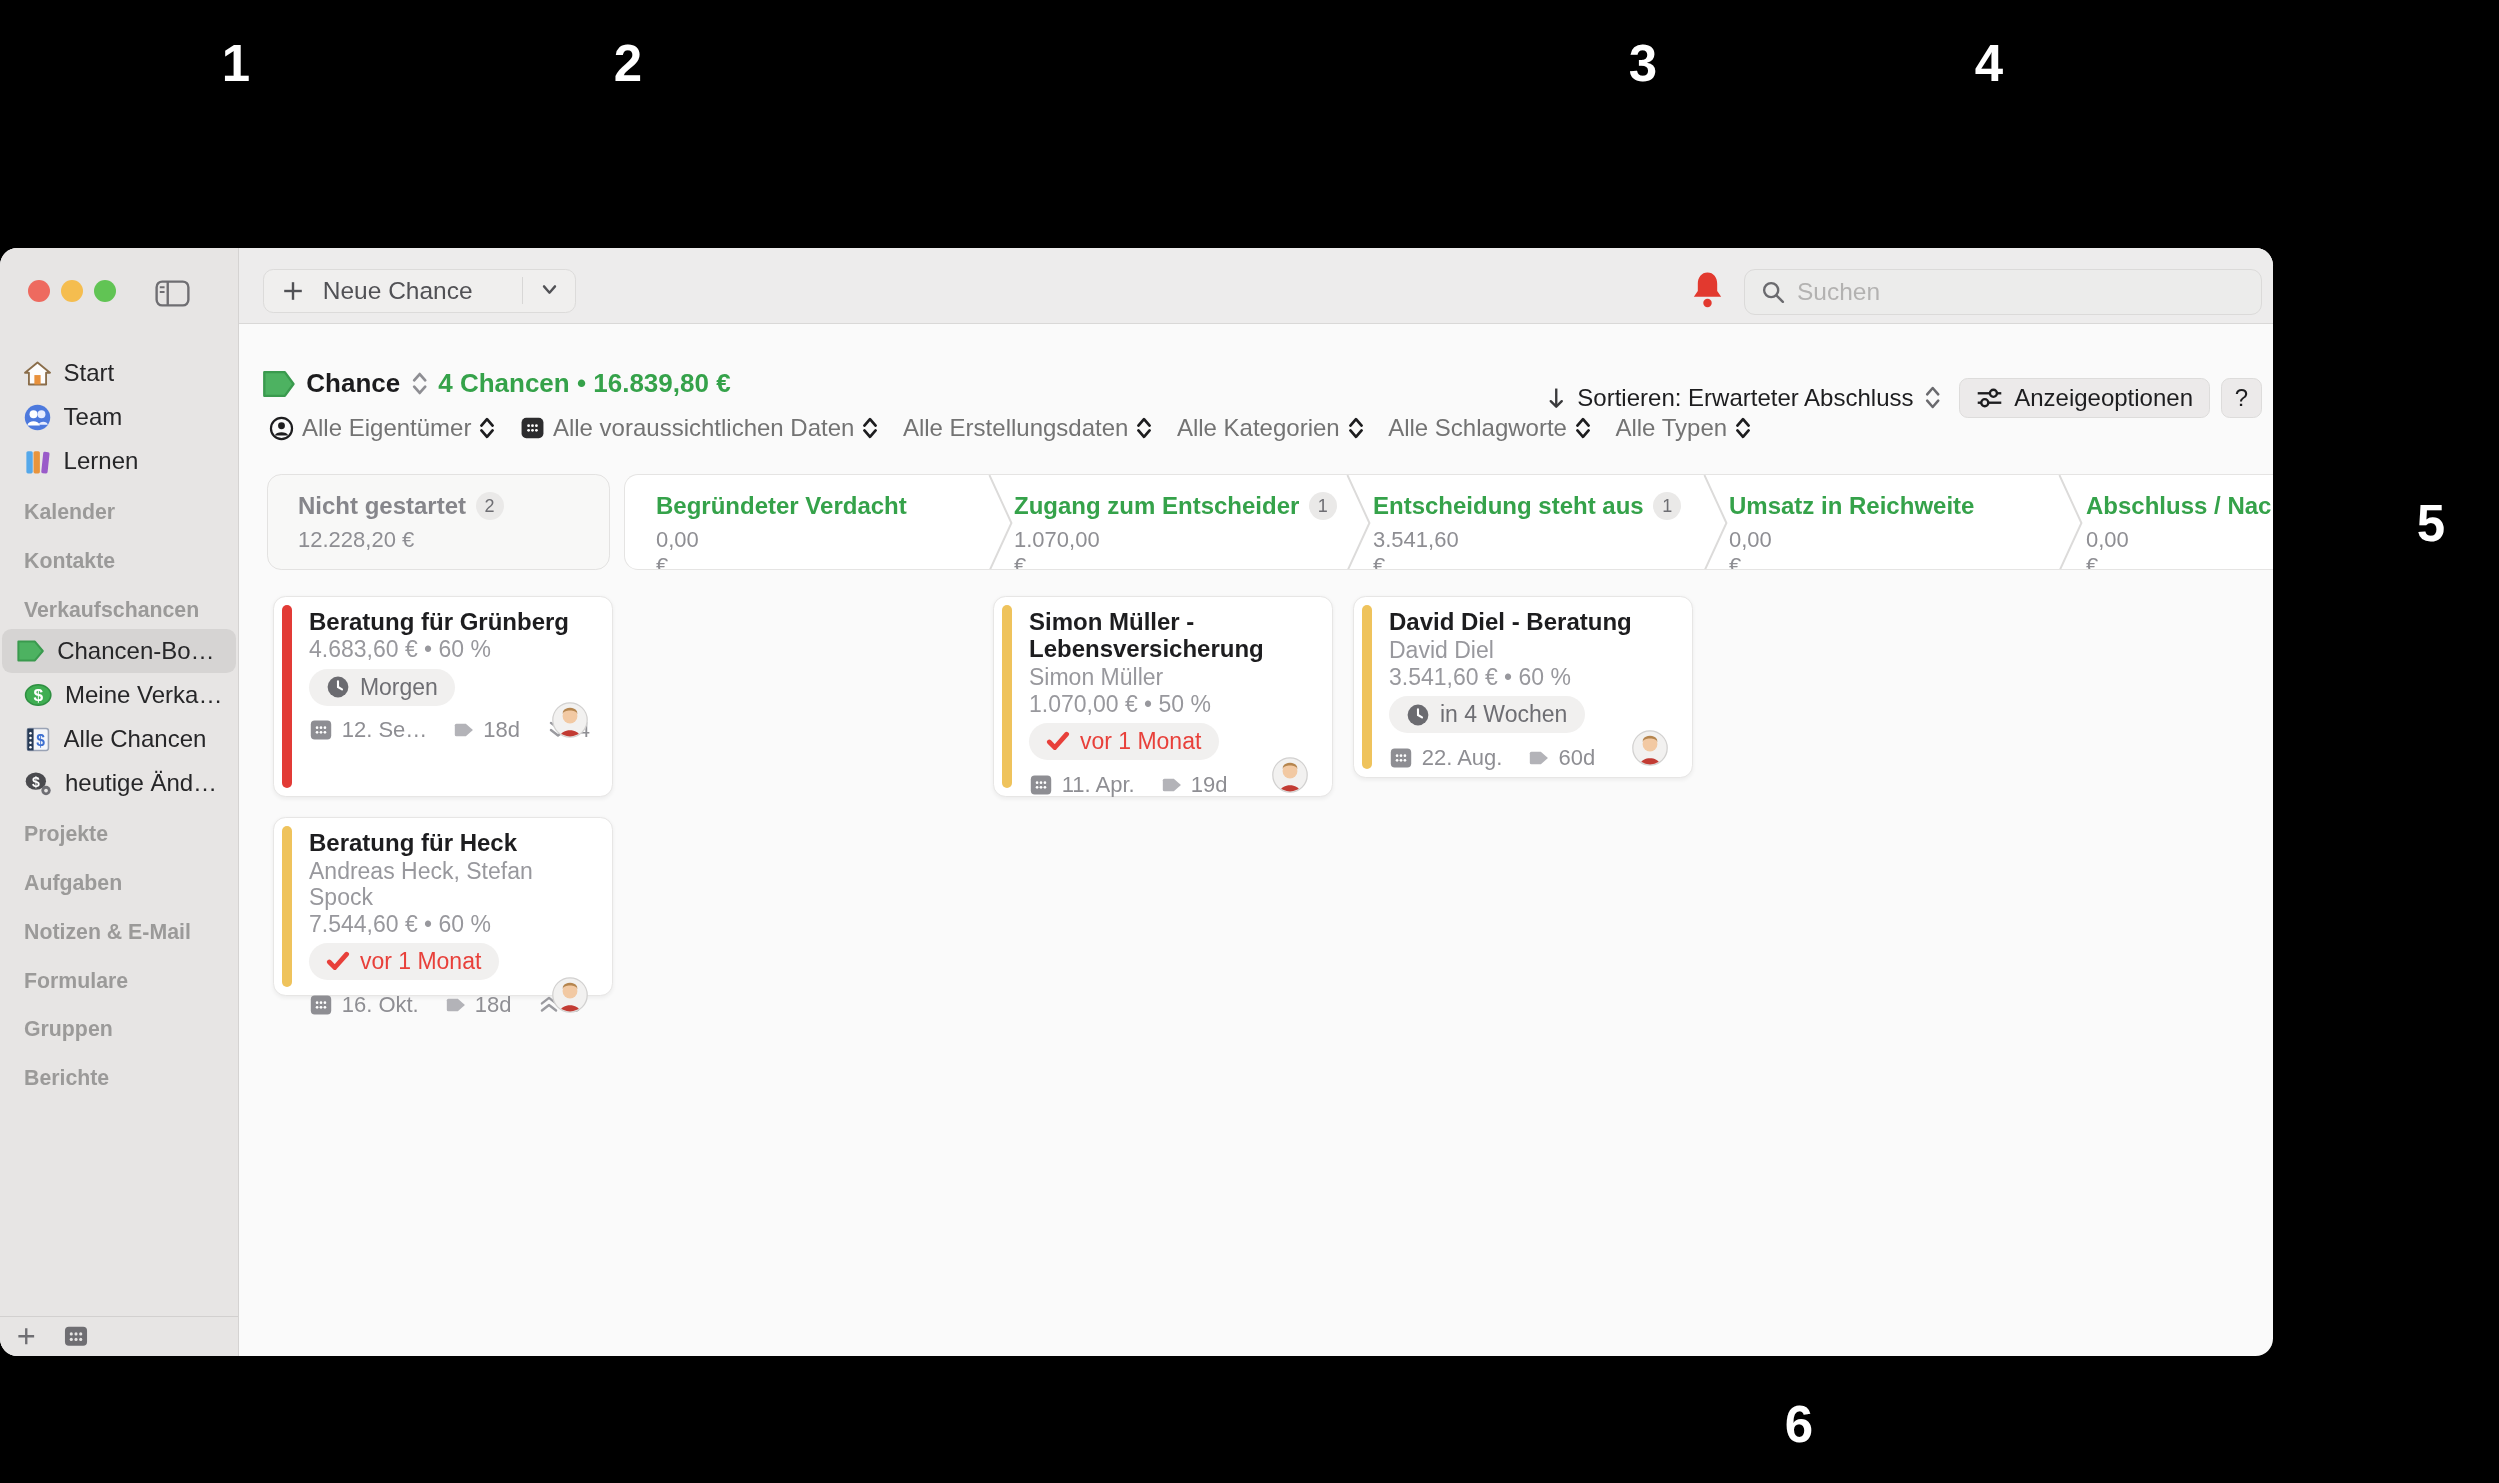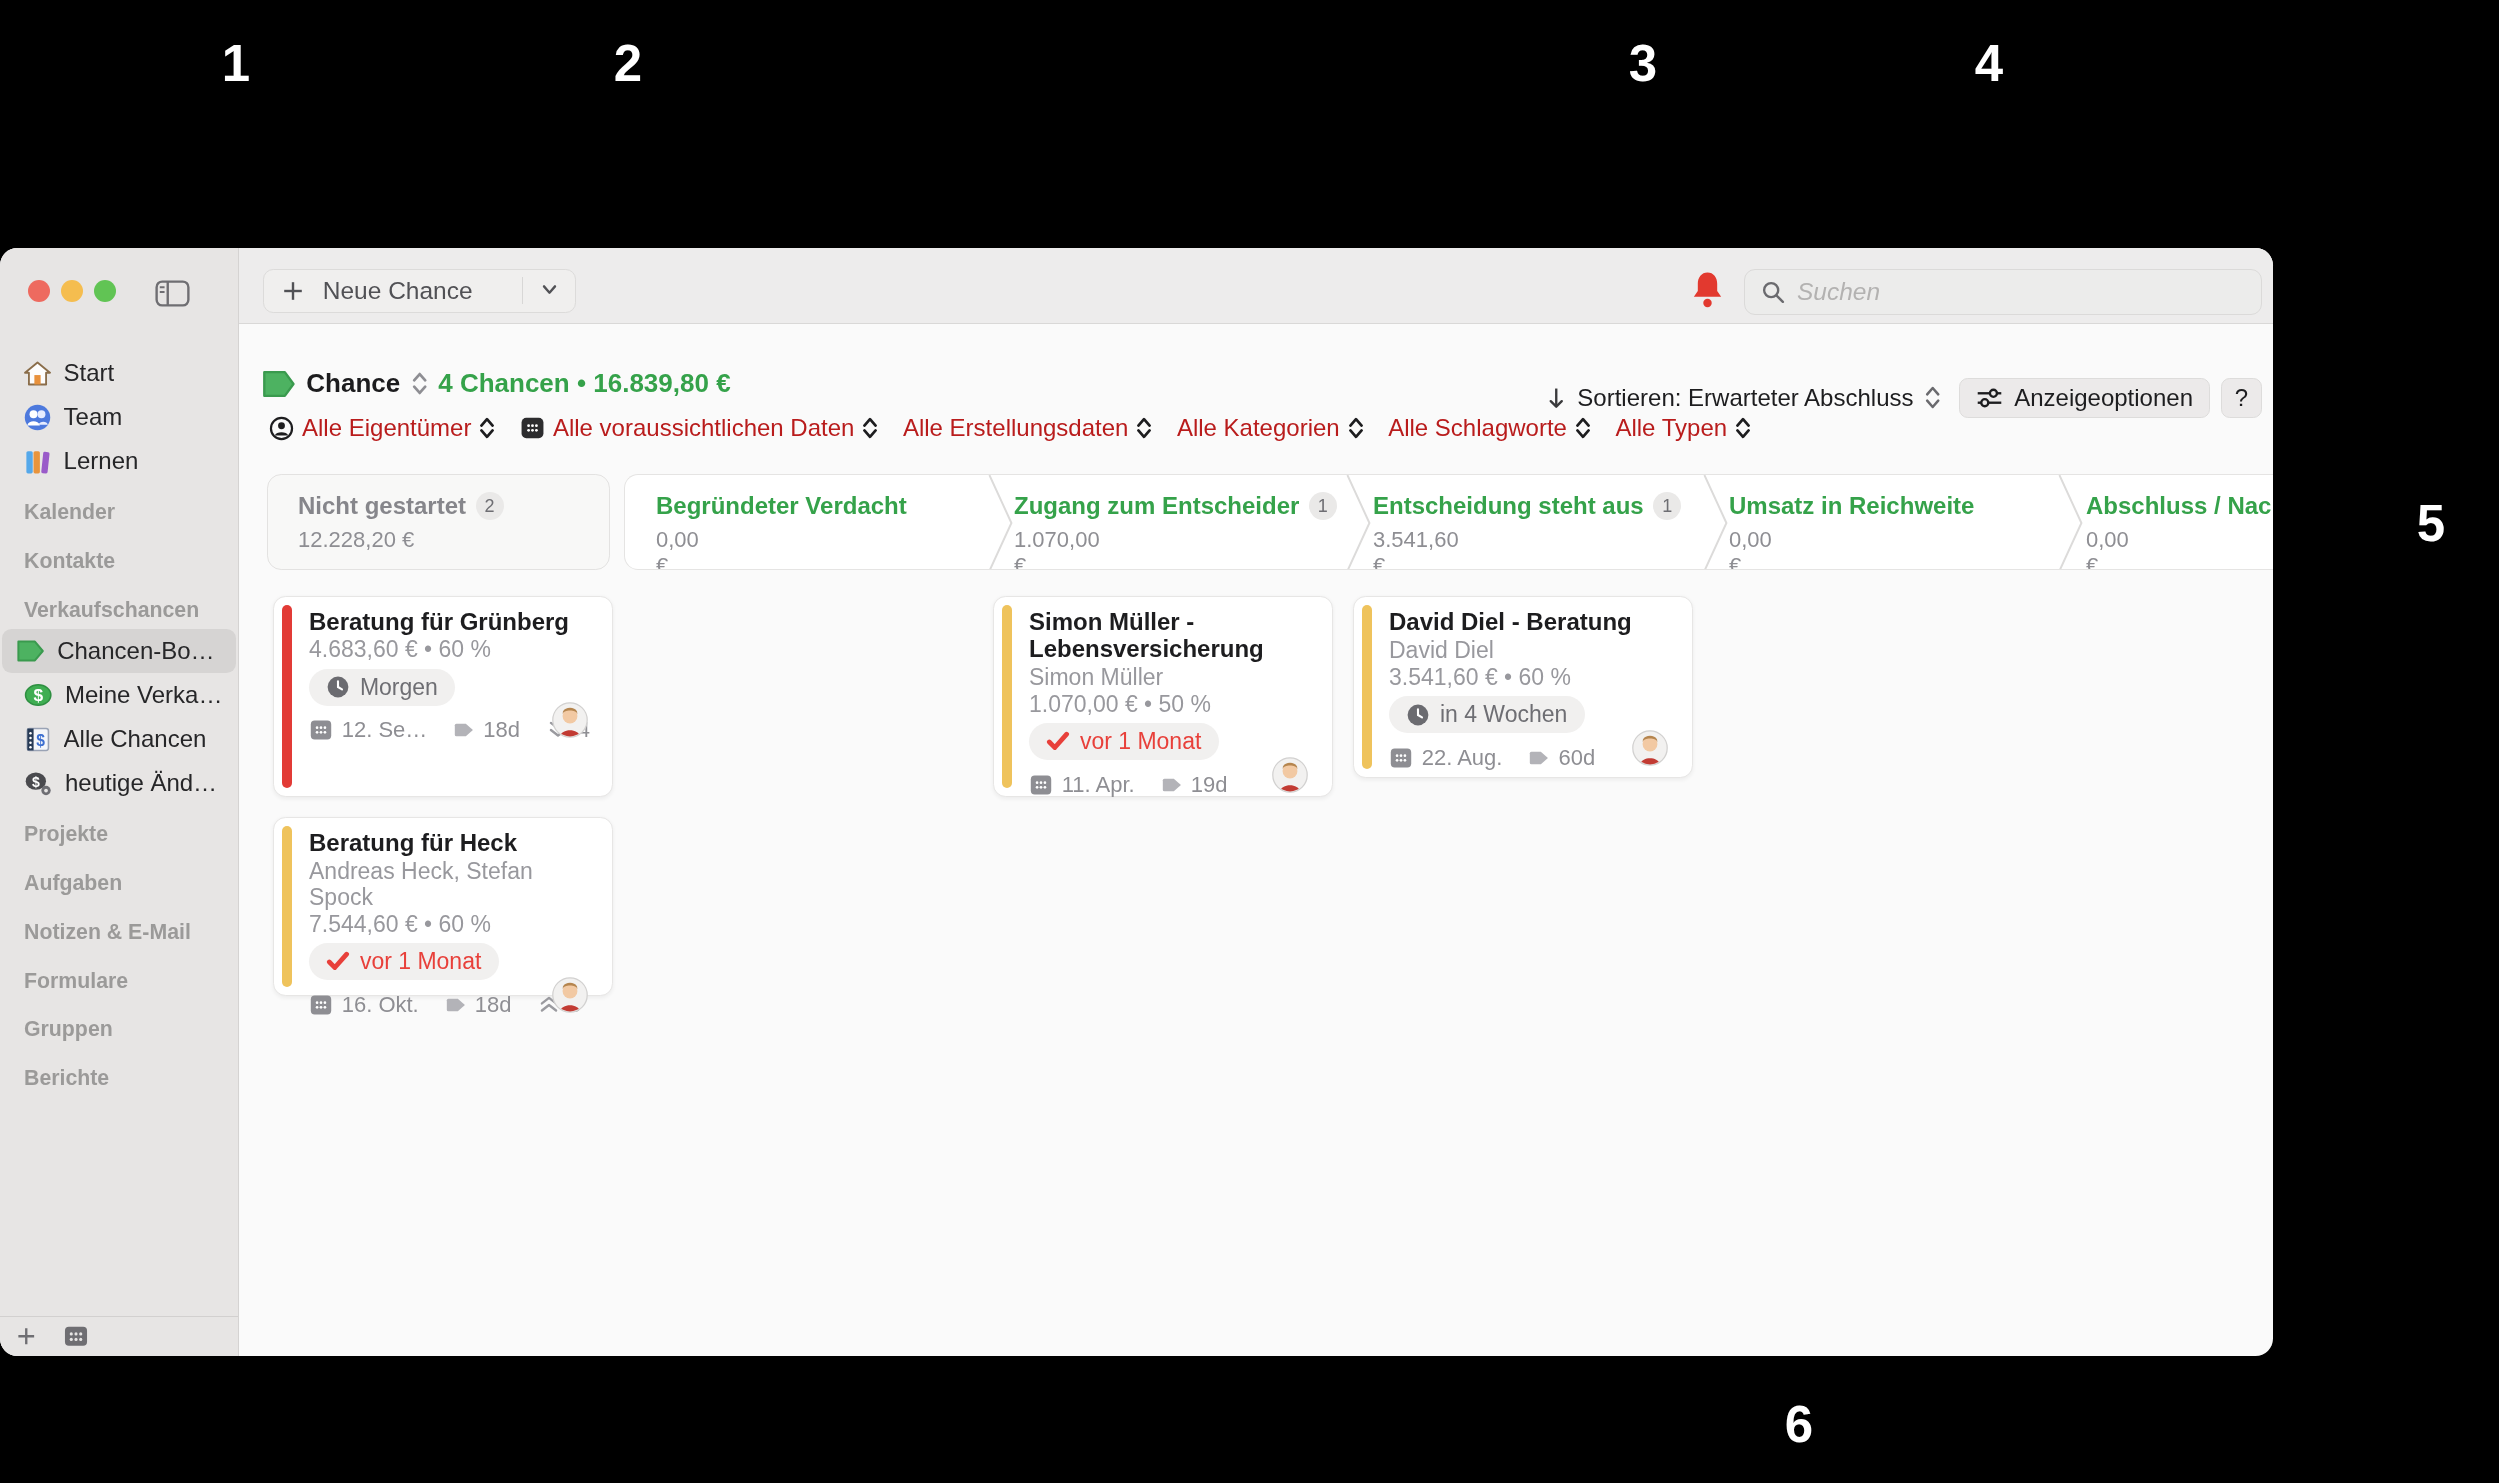--- a/index.html
+++ b/index.html
@@ -32,34 +32,34 @@
     border-bottom:0.8px solid #d9d8d7; }
   .new-btn { position:absolute; left:24px; top:20.5px; width:313px; height:44px; background:#f0efee;
     border:0.8px solid #dcdbda; border-radius:10.3px; display:flex; align-items:center;
     font-size:24.5px; color:#515155; }
   .new-btn .lbl { margin-left:17.4px; }
   .new-btn .split { width:0.8px; height:27px; background:#d8d7d6; margin-left:auto; }
   .new-btn .chev { width:52px; display:flex; justify-content:center; }
   .search { position:absolute; left:1505px; top:21.3px; width:518px; height:46px; background:#ececeb;
     border:0.8px solid #dbdad9; border-radius:11px; display:flex; align-items:center; gap:11px; padding-left:16px; }
   .search input { border:none; outline:none; background:transparent; font-size:24.5px; color:#3a3a3c; width:427px;
-    font-family:"Liberation Sans","DejaVu Sans",sans-serif;font-style:italic; }
+    font-family:"Liberation Sans","DejaVu Sans",sans-serif; }
   .search input::placeholder { color:#b3b2b1; }
 
   .hdr-row { position:absolute; left:0; top:115px; right:0; height:41px; }
   .hdr-left { position:absolute; left:22px; top:0; display:flex; align-items:center; gap:10.3px; height:41px; }
   .hdr-title { font-size:26px; font-weight:bold; color:#1c1c1e; }
   .hdr-green { font-size:26px; font-weight:bold; color:#35a24a; }
   .hdr-right { position:absolute; right:11px; top:14px; display:flex; align-items:center; gap:11px; height:41px; }
   .sort-lbl { font-size:24px; color:#1d1d1f; }
   .mini-btn { height:40px; background:#eceaea; border:0.8px solid #dddcdb; border-radius:8.7px;
     display:flex; align-items:center; gap:11px; padding:0 16px; font-size:24px; color:#1d1d1f; }
 
   .filter-row { position:absolute; left:30px; top:162px; height:36px; display:flex; align-items:center; gap:24.5px; }
-  .f-item { display:flex; align-items:center; gap:8px; font-size:24px; color:#b91c1c; }
+  .f-item { display:flex; align-items:center; gap:8px; font-size:24px; color:#737373; }
 
   
   .backlog-box { position:absolute; left:28px; top:226px; width:343px; height:96px;
     background:#f8f8f7; border:0.8px solid #e3e2e1; border-radius:14.2px; }
   .backlog-box .t1 { position:absolute; left:30px; top:17.4px; display:flex; align-items:center; gap:9.5px;
     font-size:24px; font-weight:bold; color:#86868b; }
   .backlog-box .t2 { position:absolute; left:30px; top:52px; font-size:22px; color:#8e8e93; }
   .stage-strip { position:absolute; left:385px; top:226px; right:0; height:96px; background:#fff;
     border:0.8px solid #e5e4e3; border-right:none; border-radius:14.2px 0 0 14.2px; overflow:hidden; }
   .stage { position:absolute; top:0; height:100%; }

